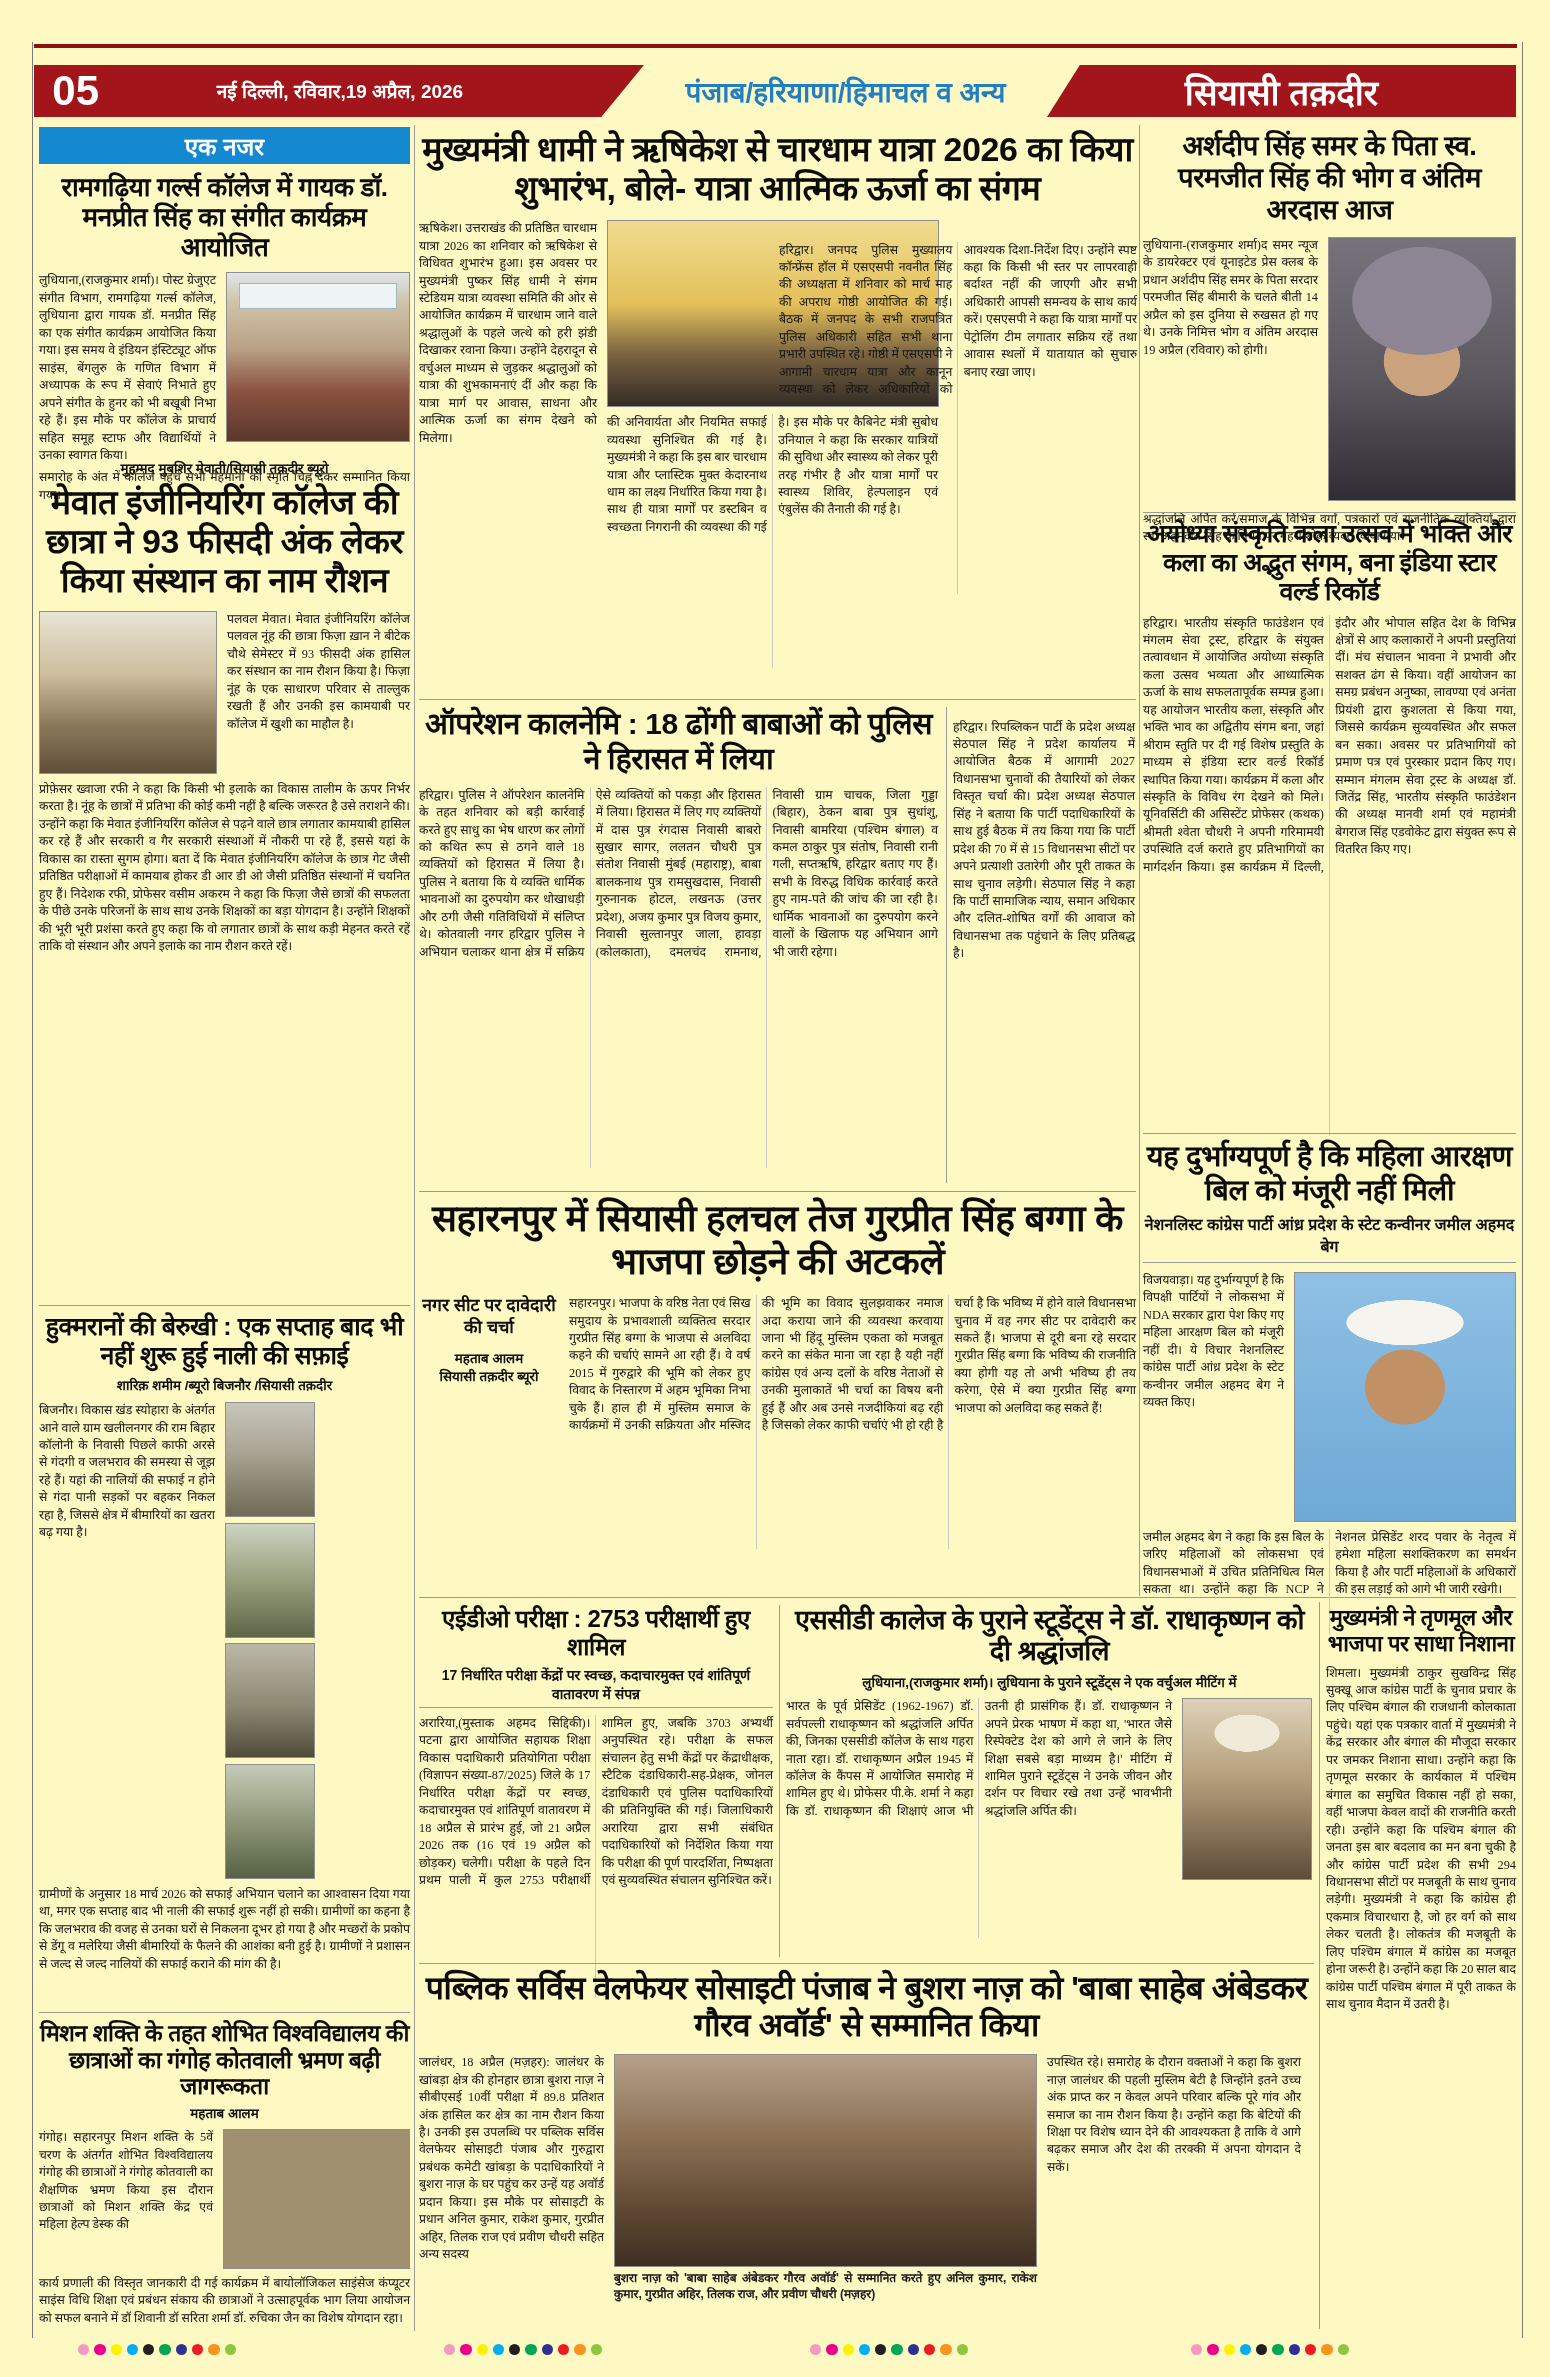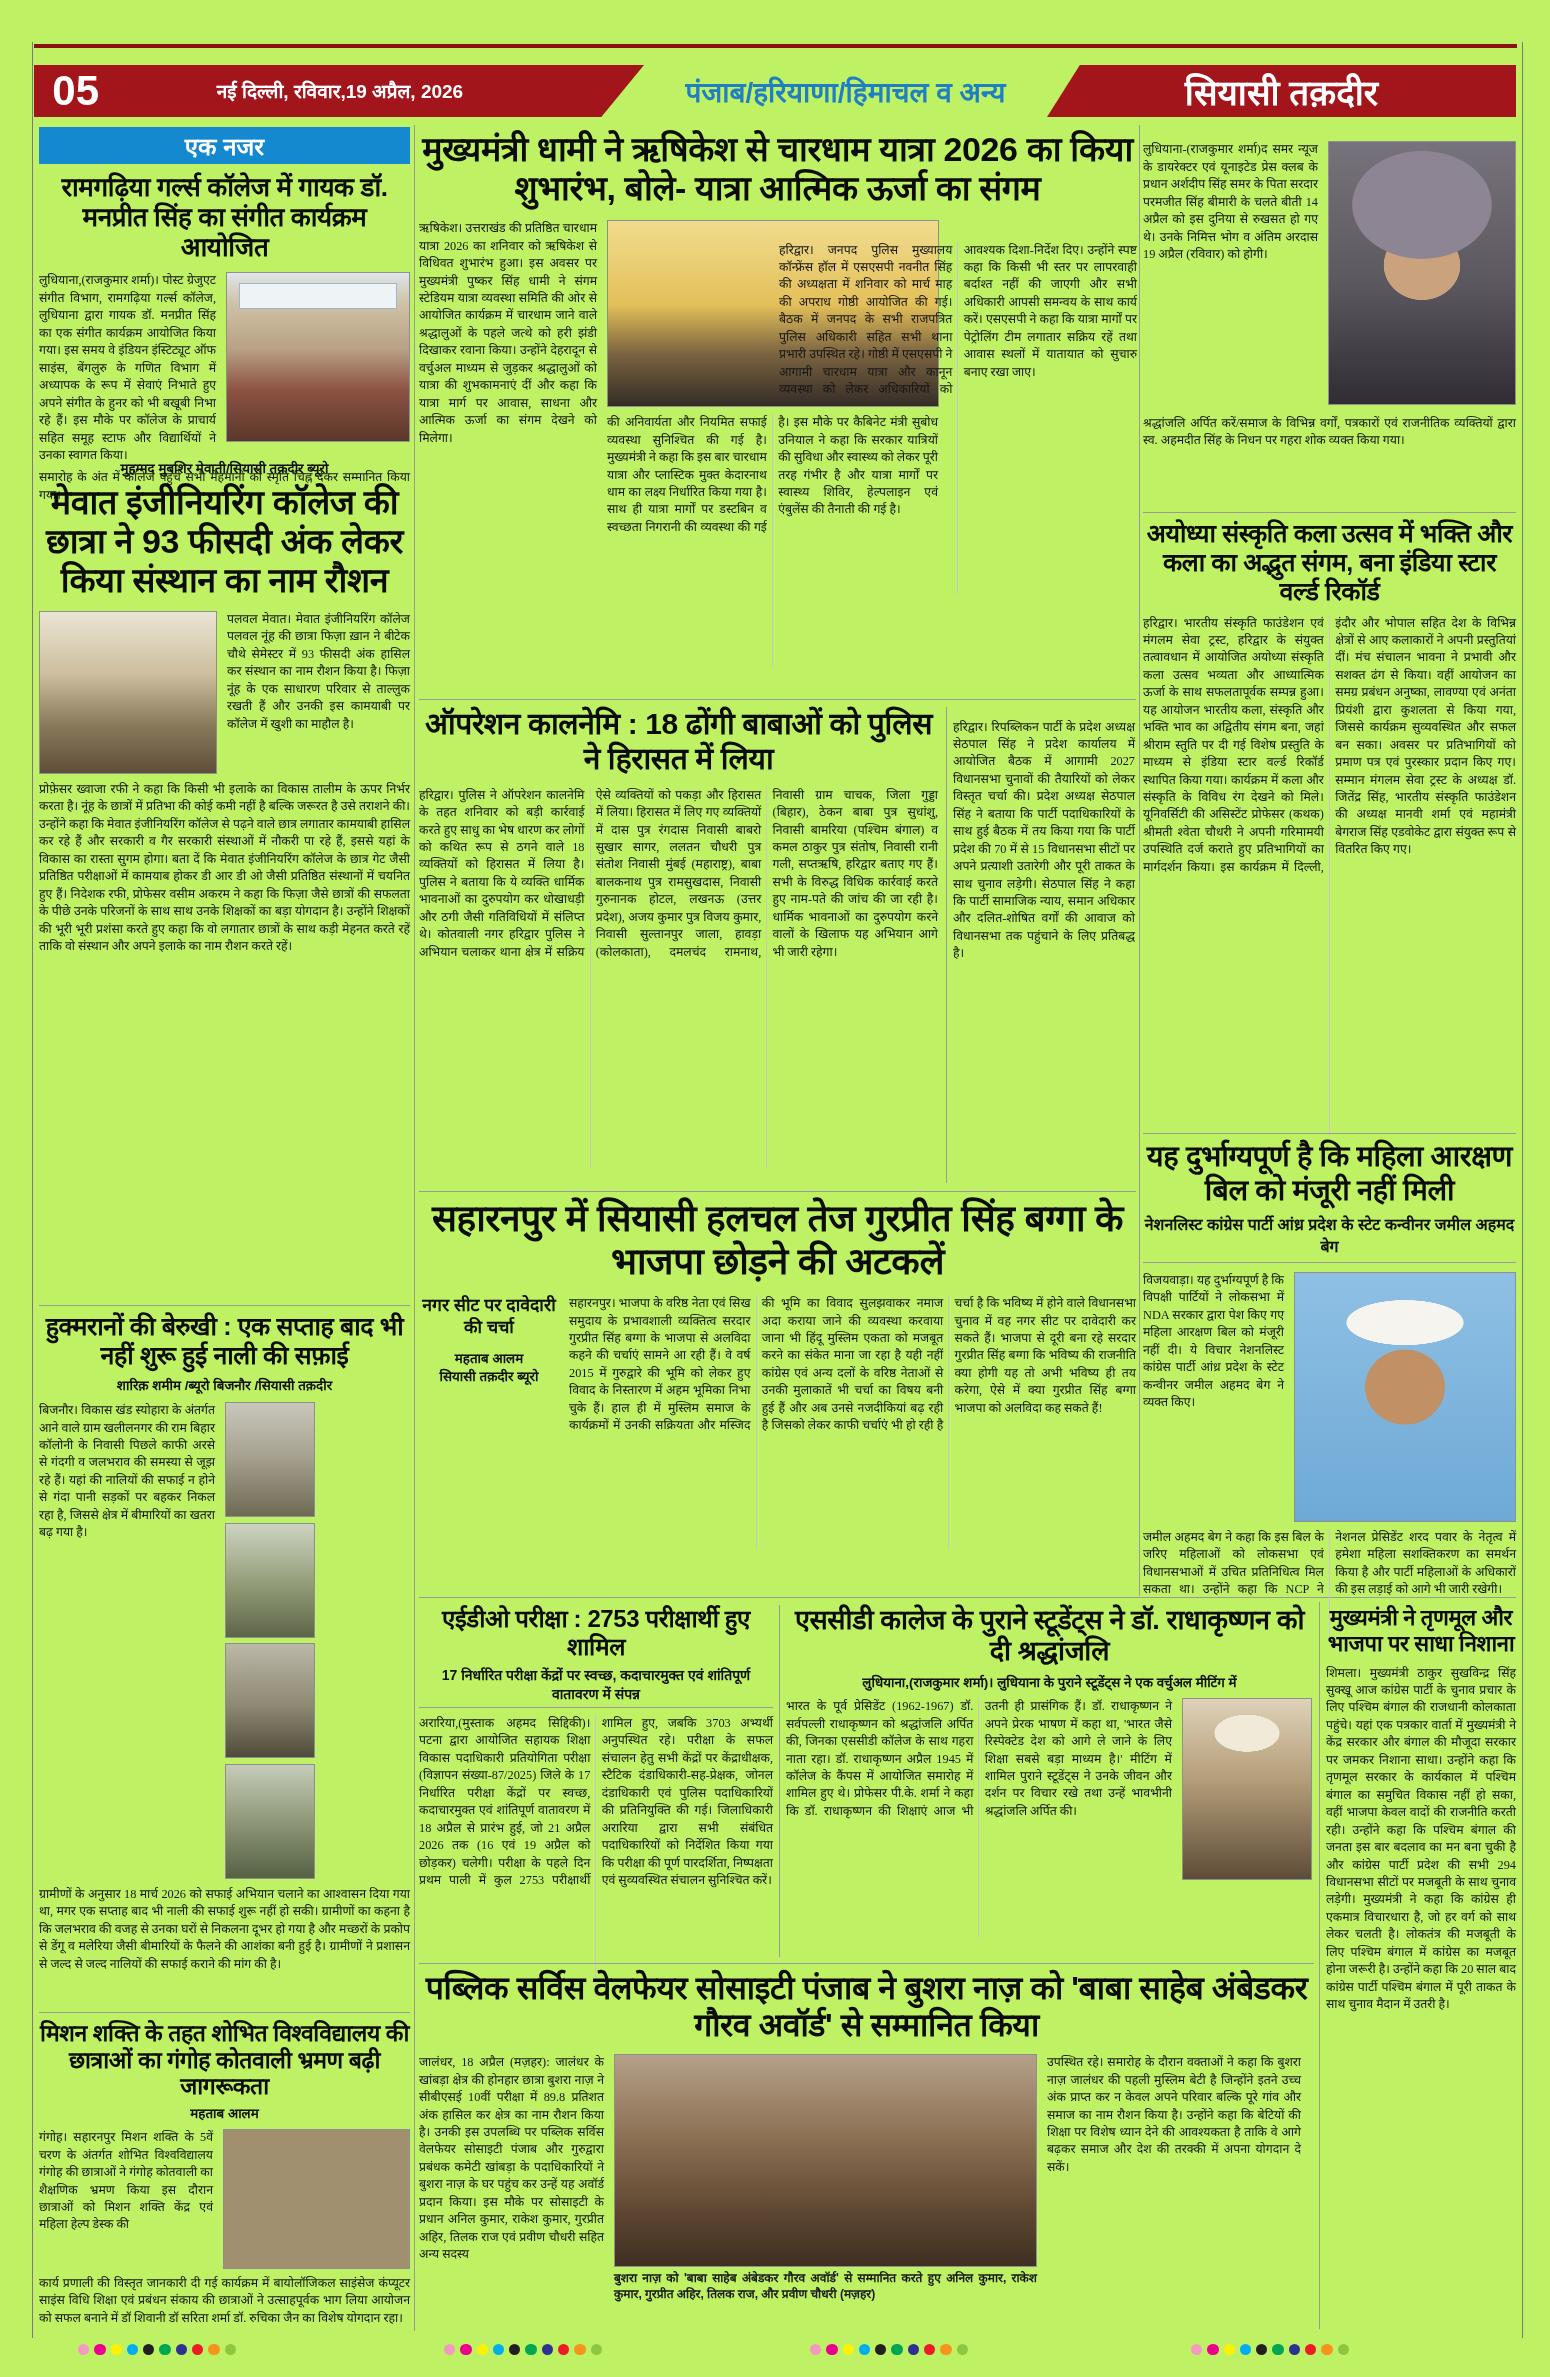--- a/index.html
+++ b/index.html
@@ -1,16 +1,16 @@
 <!DOCTYPE html>
 <html style="font-size:11.3px"><head>
 <meta charset="utf-8">
 <style>
   html,body{margin:0;padding:0;background:#dfdfdf;}
-  .page{position:relative;width:1550px;height:2377px;background:#bef264;overflow:hidden;
+  .page{position:relative;width:1550px;height:2377px;background:#fef9c3;overflow:hidden;
         font-family:"Liberation Serif",serif;color:#1a1a1a;}
   .frame-l,.frame-r{position:absolute;top:42px;bottom:39px;width:1.4px;background:#7a7a7a;}
   .frame-l{left:32px}.frame-r{left:1522px}
   .topline{position:absolute;left:34px;width:1483px;top:44px;height:3.5px;background:#8c1113;}
   
   .banner{position:absolute;top:65px;height:52px;background:#a1151b;color:#fff;display:flex;align-items:center;}
   .banner-left{left:34px;width:610px;clip-path:polygon(0 0,100% 0,93% 100%,0 100%);}
   .banner-right{left:1047px;width:469px;clip-path:polygon(7% 0,100% 0,100% 100%,0 100%);justify-content:center;}
   .pageno{font-family:"Liberation Sans",sans-serif;font-weight:700;font-size:42px;margin:0 0 0 18.3px;line-height:1;}
   .dateline{flex:1;text-align:center;font-family:"Liberation Sans",sans-serif;font-weight:700;font-size:19px;padding-right:63px;}
@@ -194,20 +194,21 @@
       <div class="bd" style="width:185px;">जालंधर, 18 अप्रैल (मज़हर): जालंधर के खांबड़ा क्षेत्र की होनहार छात्रा बुशरा नाज़ ने सीबीएसई 10वीं परीक्षा में 89.8 प्रतिशत अंक हासिल कर क्षेत्र का नाम रौशन किया है। उनकी इस उपलब्धि पर पब्लिक सर्विस वेलफेयर सोसाइटी पंजाब और गुरुद्वारा प्रबंधक कमेटी खांबड़ा के पदाधिकारियों ने बुशरा नाज़ के घर पहुंच कर उन्हें यह अवॉर्ड प्रदान किया। इस मौके पर सोसाइटी के प्रधान अनिल कुमार, राकेश कुमार, गुरप्रीत अहिर, तिलक राज एवं प्रवीण चौधरी सहित अन्य सदस्य</div>
       <div style="width:423px;flex:none;">
         <div class="photo ph-award" style="width:421px;height:211px;"></div>
         <div class="caption">बुशरा नाज़ को 'बाबा साहेब अंबेडकर गौरव अवॉर्ड' से सम्मानित करते हुए अनिल कुमार, राकेश कुमार, गुरप्रीत अहिर, तिलक राज, और प्रवीण चौधरी (मज़हर)</div>
       </div>
       <div class="bd" style="width:254px;">उपस्थित रहे। समारोह के दौरान वक्ताओं ने कहा कि बुशरा नाज़ जालंधर की पहली मुस्लिम बेटी है जिन्होंने इतने उच्च अंक प्राप्त कर न केवल अपने परिवार बल्कि पूरे गांव और समाज का नाम रौशन किया है। उन्होंने कहा कि बेटियों की शिक्षा पर विशेष ध्यान देने की आवश्यकता है ताकि वे आगे बढ़कर समाज और देश की तरक्की में अपना योगदान दे सकें।</div>
     </div>
   </div>
 
   <div class="art" style="left:1143px;top:130px;width:373px;">
+    <div class="hl" style="font-size:27.5px;">अर्शदीप सिंह समर के पिता स्व. परमजीत सिंह की भोग व अंतिम अरदास आज</div>
     <div class="row" style="margin-top:11.3px;">
       <div class="bd" style="width:176px;min-height:268px;">लुधियाना-(राजकुमार शर्मा)द समर न्यूज के डायरेक्टर एवं यूनाइटेड प्रेस क्लब के प्रधान अर्शदीप सिंह समर के पिता सरदार परमजीत सिंह बीमारी के चलते बीती 14 अप्रैल को इस दुनिया से रुखसत हो गए थे। उनके निमित्त भोग व अंतिम अरदास 19 अप्रैल (रविवार) को होगी।</div>
       <div class="photo ph-sikh" style="width:186px;height:262px;"></div>
     </div>
     <div class="bd" style="margin-top:5.6px;">श्रद्धांजलि अर्पित करें/समाज के विभिन्न वर्गों, पत्रकारों एवं राजनीतिक व्यक्तियों द्वारा स्व. अहमदीत सिंह के निधन पर गहरा शोक व्यक्त किया गया।</div>
   </div>
 
   <div class="hrule" style="left:1143px;top:512px;width:373px;"></div>
 
   <div class="art" style="left:1143px;top:519px;width:373px;">

